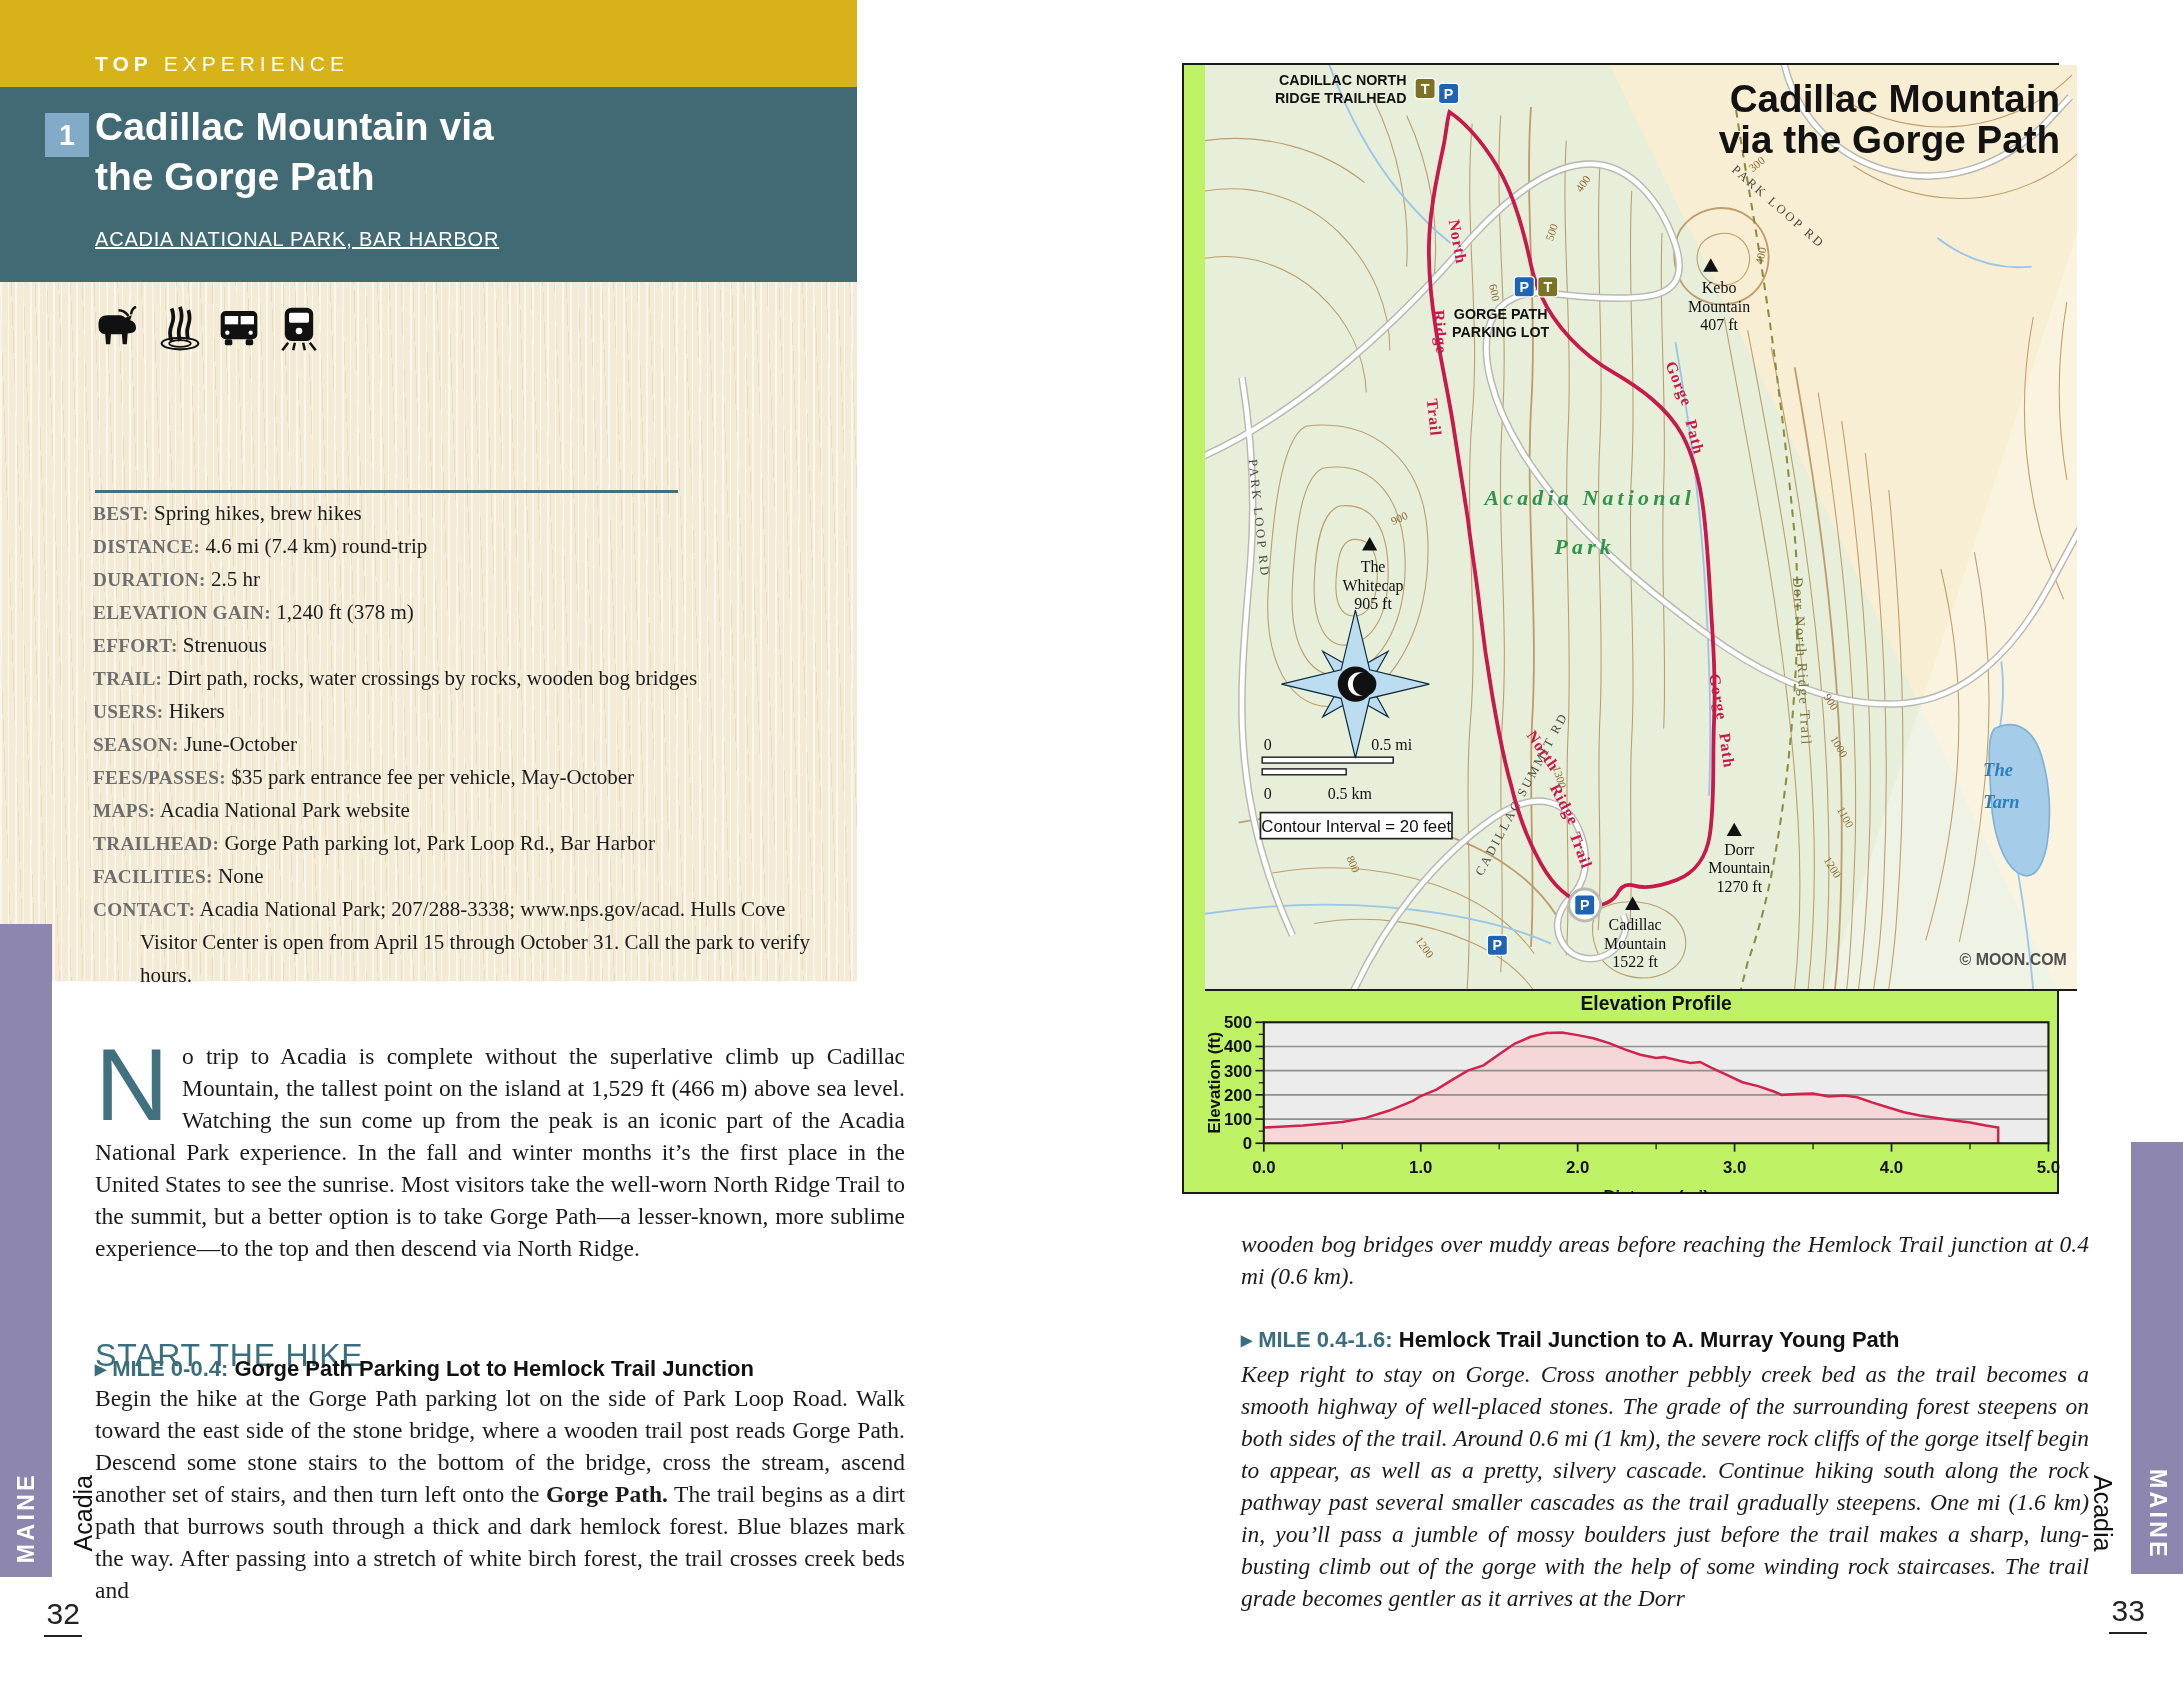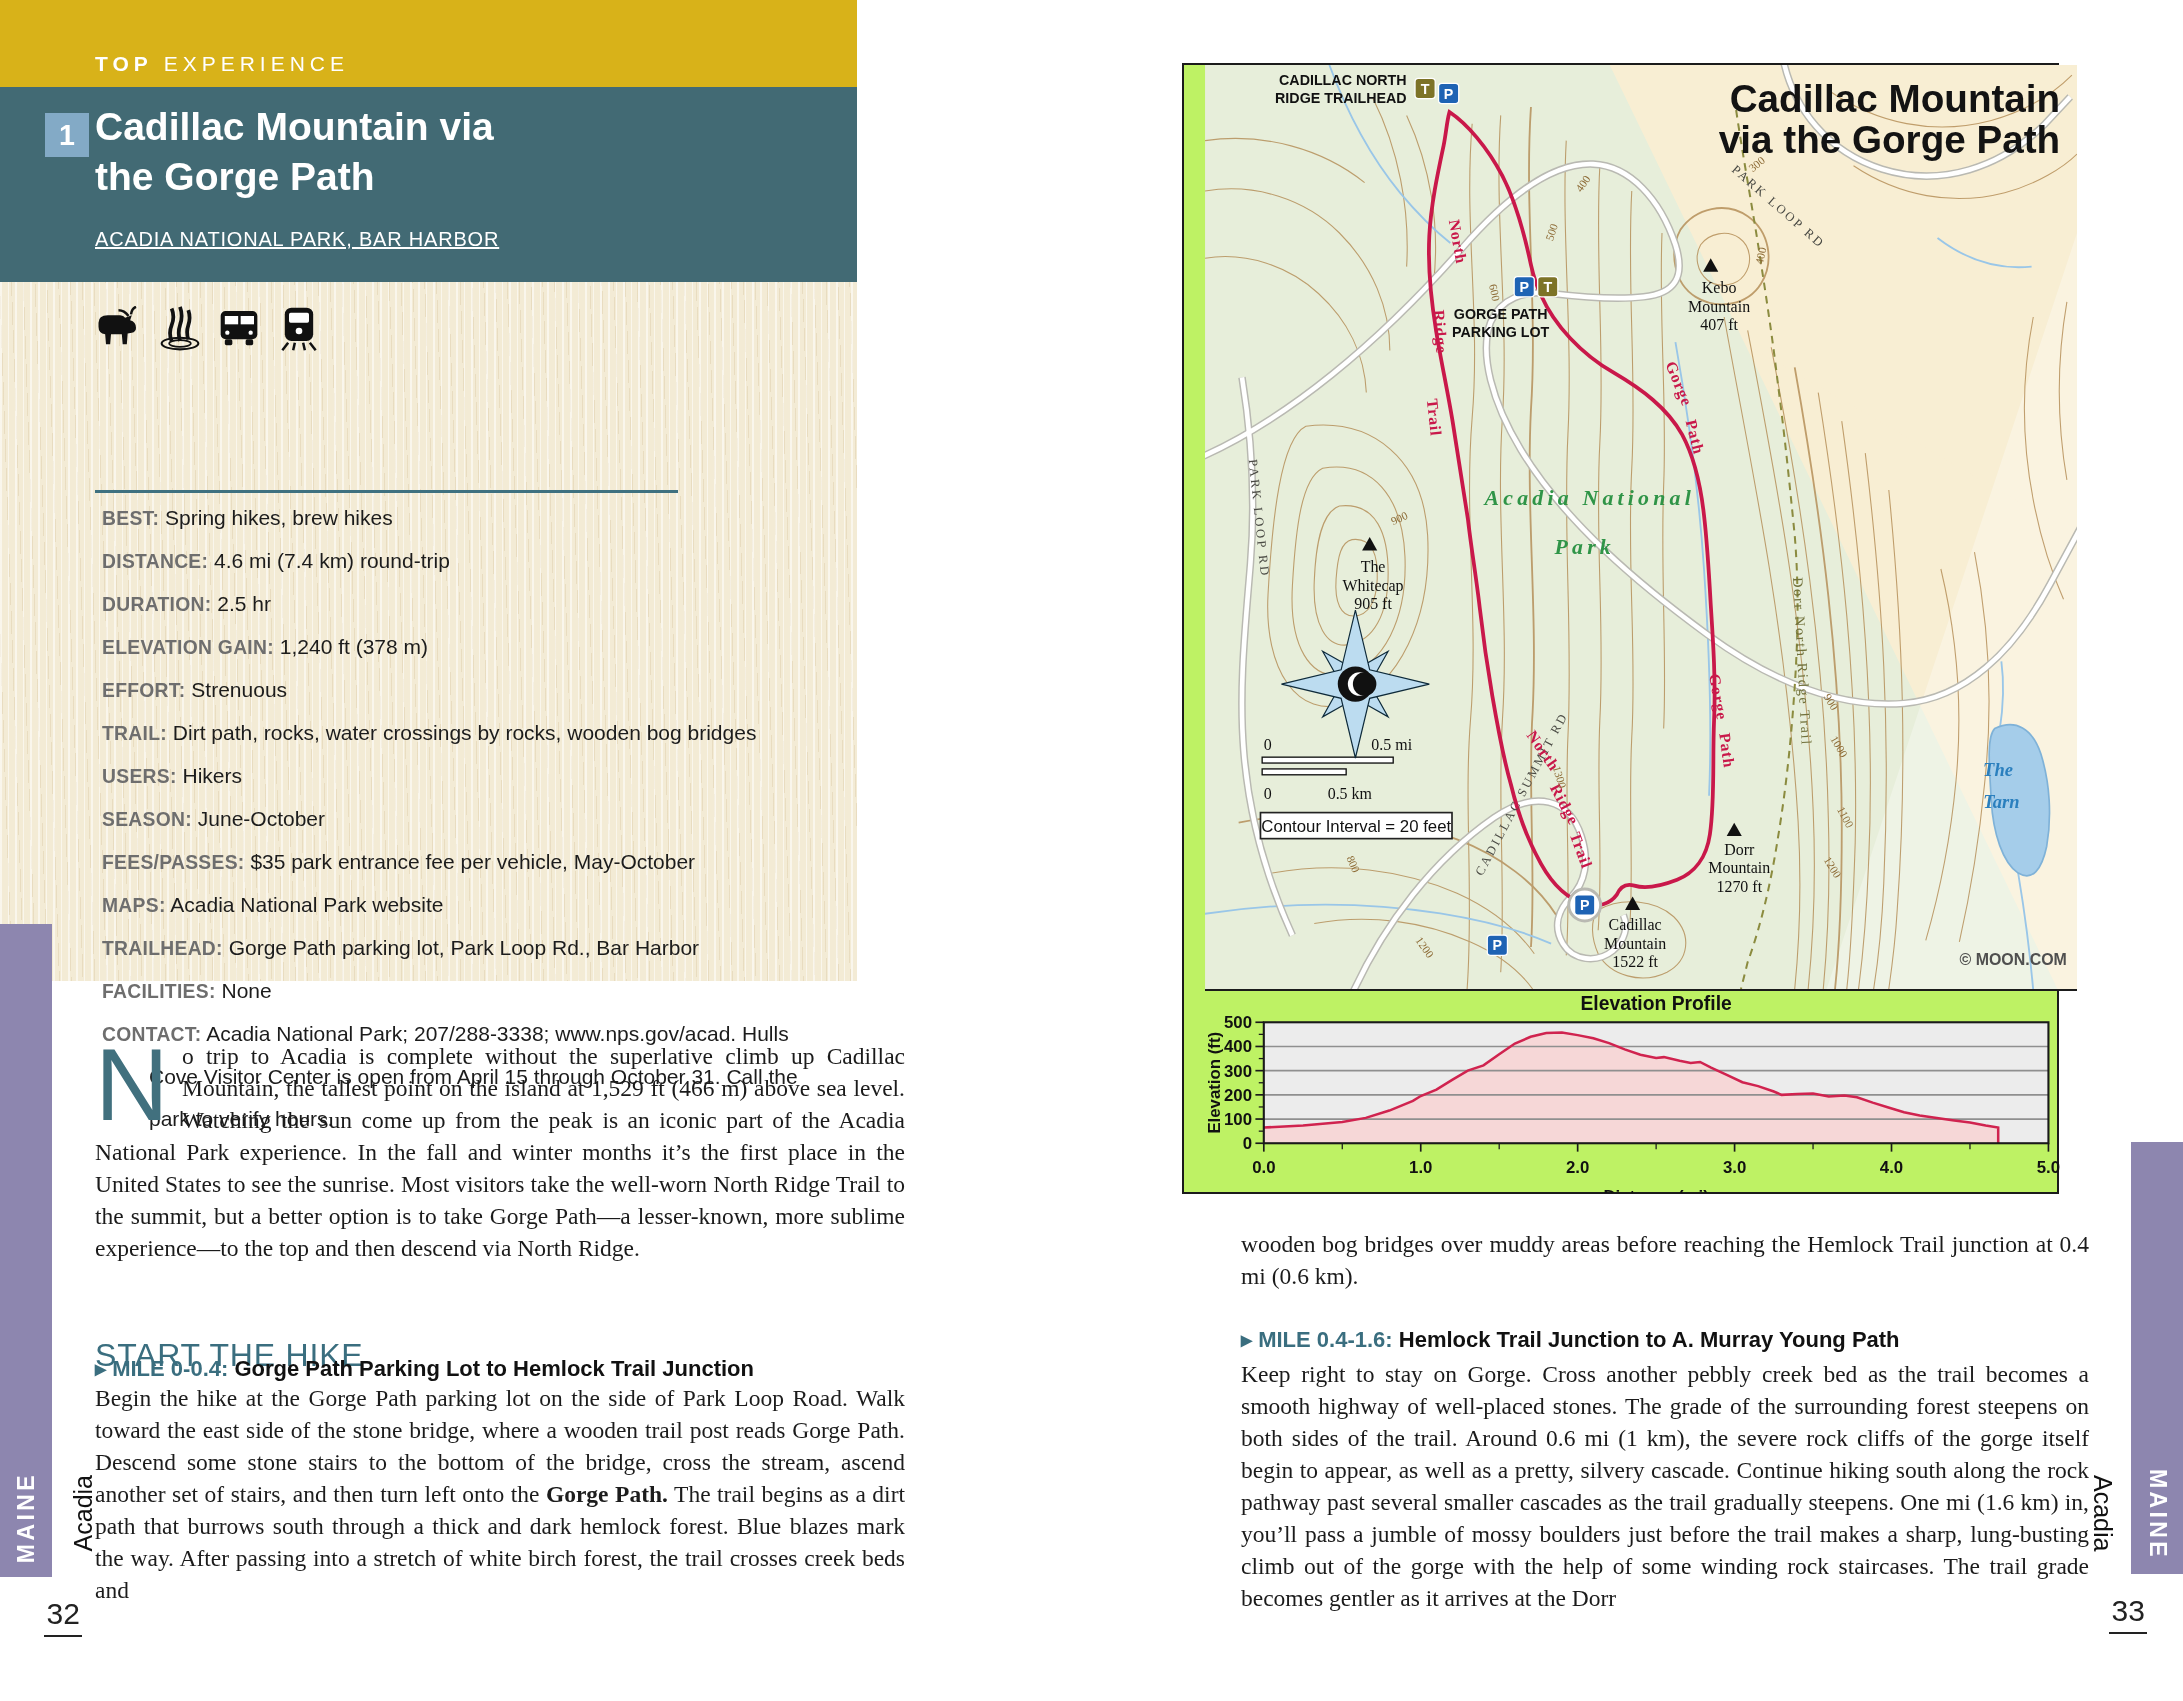--- a/index.html
+++ b/index.html
@@ -14,21 +14,21 @@
               color:#fff;font-size:28.6px;font-weight:bold;display:flex;align-items:center;justify-content:center;}
   .hike-title{position:absolute;left:95px;top:102px;color:#fff;font-size:39px;font-weight:bold;line-height:50px;}
   .hike-subtitle{position:absolute;left:95px;top:228px;color:#fff;font-size:20px;letter-spacing:0.8px;text-decoration:underline;}
   .cream-panel{position:absolute;left:0;top:282px;width:857px;height:699px;background:#f3ebd5;
     background-image:repeating-linear-gradient(90deg, rgba(255,255,255,.55) 0 1.7px, rgba(255,255,255,0) 1.7px 7.6px),
                      repeating-linear-gradient(88deg, rgba(205,182,138,.28) 0 0.8px, rgba(205,182,138,0) 0.8px 11.8px);}
   .icons-row{position:absolute;left:95px;top:306px;display:flex;gap:17px;}
   .icons-row svg{display:block;}
   .intro-text{position:absolute;left:95px;top:368px;width:588px;font-size:20.6px;font-weight:bold;line-height:29px;color:#222;}
   .divider{position:absolute;left:95px;top:490px;width:583px;height:2.5px;background:#3f7180;}
-  .stats{position:absolute;left:102px;top:497px;width:739px;font-size:21px;line-height:42px;color:#1c1c1c;}
+  .stats{position:absolute;left:93px;top:497px;width:739px;font-size:21px;line-height:33px;color:#1c1c1c;font-family:Liberation Serif, serif;}
   .stat-row{padding-left:47px;text-indent:-47px;}
   .stat-label{font-weight:bold;color:#6e6e6e;font-size:19.3px;letter-spacing:0.3px;}
   .body-block{position:absolute;left:95px;top:1040px;width:810px;}
   .lead-para{font-family:"Liberation Serif",serif;font-size:23.5px;line-height:32px;text-align:justify;color:#1b1b1b;}
   .dropcap{float:left;font-family:"Liberation Sans",sans-serif;color:#41707e;font-size:102px;line-height:81px;
            padding:5px 13.4px 0 0;font-weight:normal;}
   .start-heading{position:absolute;left:95px;top:1317px;font-size:32px;color:#3a6e7f;letter-spacing:0.8px;margin-top:20px;}
   .mile-line{font-size:22px;font-weight:bold;line-height:28.6px;}
   .mile-marker,.mile-label{color:#3a6e7f;}
   .mile-title{color:#111;}
@@ -68,21 +68,21 @@
   .mscale{font:19px "Liberation Serif",serif;fill:#111;}
   .mcredit{font:bold 19px "Liberation Sans",sans-serif;fill:#4f4f4f;}
   .badge-t{fill:#7d7327;} .badge-p{fill:#1e63b4;}
   .badge-txt{font:bold 17px "Liberation Sans",sans-serif;fill:#fff;text-anchor:middle;}
   
   .ptitle{font:bold 23px "Liberation Sans",sans-serif;fill:#111;text-anchor:middle;}
   .ptick{font:bold 20px "Liberation Sans",sans-serif;fill:#111;}
   .paxis{font:bold 20px "Liberation Sans",sans-serif;fill:#111;text-anchor:middle;}
   
   .right-col{position:absolute;left:1241px;top:1228px;width:848px;}
-  .rc-para{font-family:"Liberation Serif",serif;font-size:23.5px;line-height:32px;text-align:justify;color:#1b1b1b;}
+  .rc-para{font-family:"Liberation Serif",serif;font-size:23.5px;line-height:32px;text-align:justify;color:#1b1b1b;font-style:italic;}
   .mile2-head{margin-top:34px;margin-bottom:3.4px;}
 </style>
 </head>
 <body>
 
 <div class="spread">
 
   <div class="yellow-band"></div>
   <div class="banner-text">
     <span class="b1">TOP</span>

